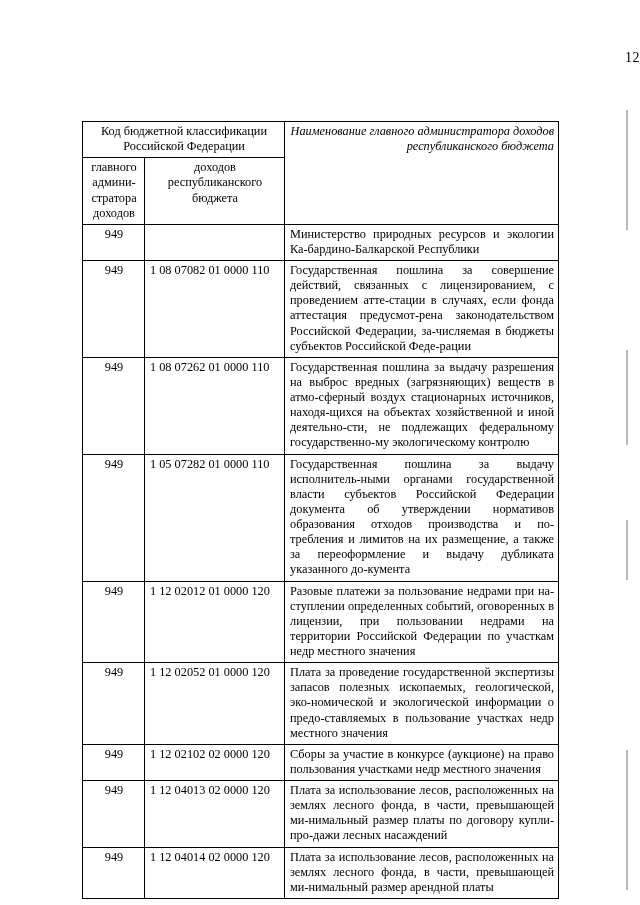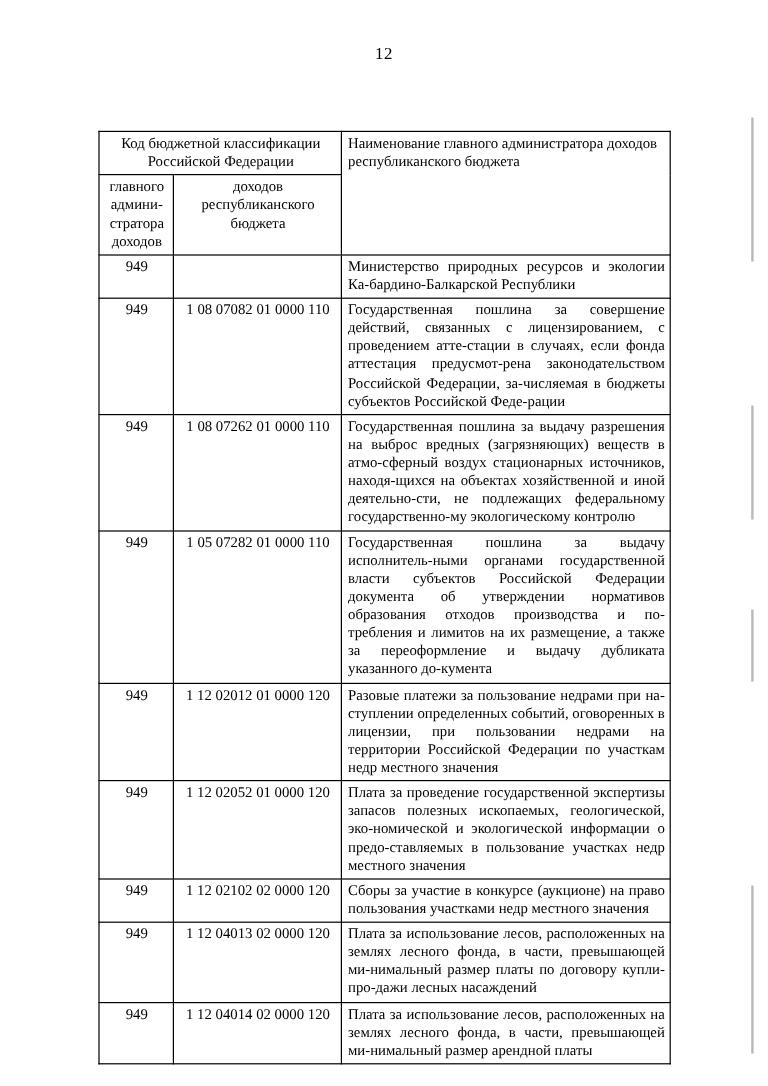--- a/index.html
+++ b/index.html
@@ -15,23 +15,23 @@
     position: relative;
     overflow: hidden;
   }
   .page {
     position: relative;
     width: 640px;
     height: 905px;
     box-sizing: border-box;
   }
   .page-number {
-    text-align: center;
+    text-align: right;
     font-size: 14px;
-    margin-top: 38px;
+    margin-top: 50px;
     letter-spacing: 0.5px;
   }
   .table-wrap {
     position: absolute;
     left: 82px;
     top: 71px;
     width: 476px;
   }
   table.doc-table {
     border-collapse: collapse;
@@ -59,33 +59,34 @@
   }
   .hdr-sub {
     text-align: center;
     font-size: 12.3px;
     line-height: 1.2;
     padding-top: 3px;
     padding-bottom: 4px;
     margin-left: 23px;
   }
   .hdr-right {
-    text-align: left;
+    text-align: right;
     font-size: 12.3px;
     line-height: 1.25;
     vertical-align: middle;
     padding: 4px 6px;
+    font-style: italic;
   }
   .cell-code {
     text-align: center;
     white-space: nowrap;
     margin-top: 24px;
   }
   .cell-kbk {
-    text-align: center;
+    text-align: left;
     white-space: nowrap;
     padding-left: 6px;
   }
   .cell-name {
     text-align: justify;
     text-align-last: left;
     hyphens: manual;
   }
   .edge-marks {
     position: absolute;

